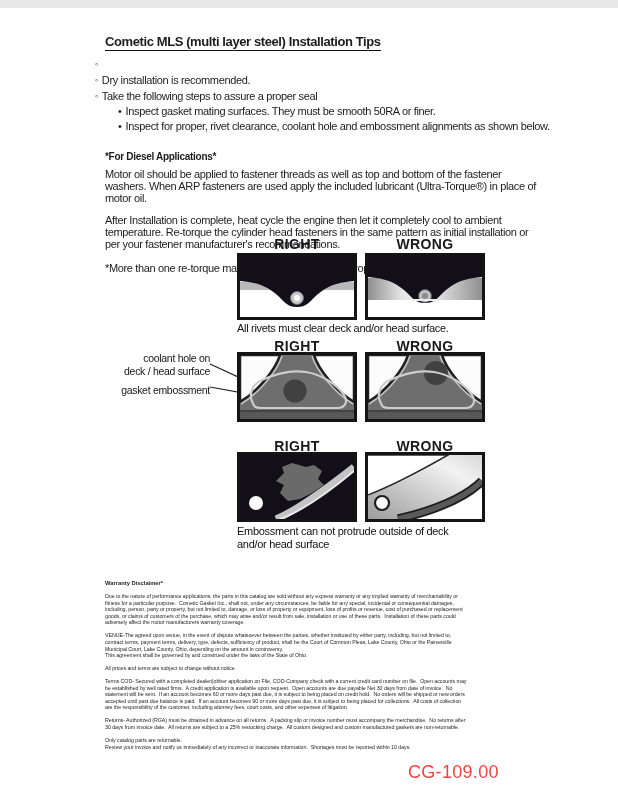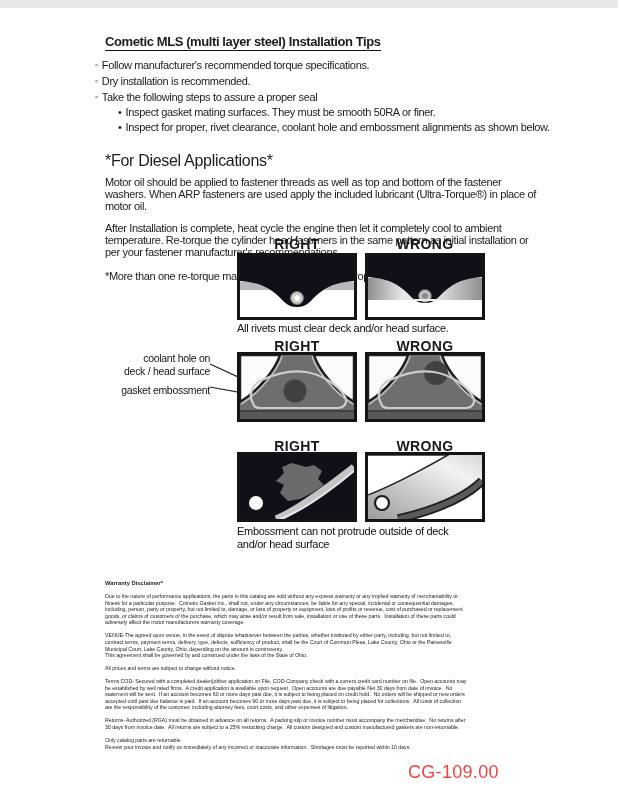--- a/index.html
+++ b/index.html
@@ -13,21 +13,21 @@
   .doc-title{
     display:inline-block;font-size:13px;font-weight:bold;letter-spacing:-0.4px;
     border-bottom:1.6px solid #141414;padding-bottom:1px;margin:0 0 7px 0;
   }
   .bullets{margin:0 0 0 -10px;}
   .bullet-row{display:flex;align-items:baseline;font-size:11px;letter-spacing:-0.35px;
     line-height:14.8px;white-space:nowrap;}
   .bullet-row .marker{font-size:9px;margin-right:4px;position:relative;top:-1px;}
   .bullet-row.sub{margin-left:23px;}
   .bullet-row.sub .marker{font-size:11px;top:0;}
-  .diesel-heading{font-size:16px;font-weight:normal;letter-spacing:-0.3px;margin:17px 0 6px 0;}
+  .diesel-heading{font-size:10px;font-weight:bold;letter-spacing:-0.3px;margin:17px 0 6px 0;}
   .para{font-size:11px;letter-spacing:-0.35px;line-height:12px;margin:0 0 10px 0;width:438px;}
   .para.note{margin-top:12px;}
   
   .figures{position:absolute;left:0;top:0;width:528px;height:800px;pointer-events:none;}
   .fig-label{position:absolute;width:120px;text-align:center;font-size:14px;font-weight:600;
     letter-spacing:0.4px;color:#19191b;}
   .fig-box{position:absolute;width:114px;height:auto;border:3px solid #141414;line-height:0;background:#fff;}
   .fig-caption{position:absolute;font-size:11px;letter-spacing:-0.3px;font-weight:400;
     white-space:pre-line;line-height:12.5px;color:#111;}
   .side-label{position:absolute;width:108px;text-align:right;font-size:10.5px;
@@ -45,21 +45,20 @@
 <body>
 
 <div class="page">
 
   <div class="content">
     <h1 class="doc-title">Cometic MLS (multi layer steel) Installation Tips</h1>
 
     <div class="bullets">
       <div class="bullet-row">
         <span class="marker">◦</span>
-        <span>Follow manufacturer's recommended torque specifications.</span>
       </div>
       <div class="bullet-row">
         <span class="marker">◦</span>
         <span>Dry installation is recommended.</span>
       </div>
       <div class="bullet-row">
         <span class="marker">◦</span>
         <span>Take the following steps to assure a proper seal</span>
       </div>
       <div class="bullet-row sub">

